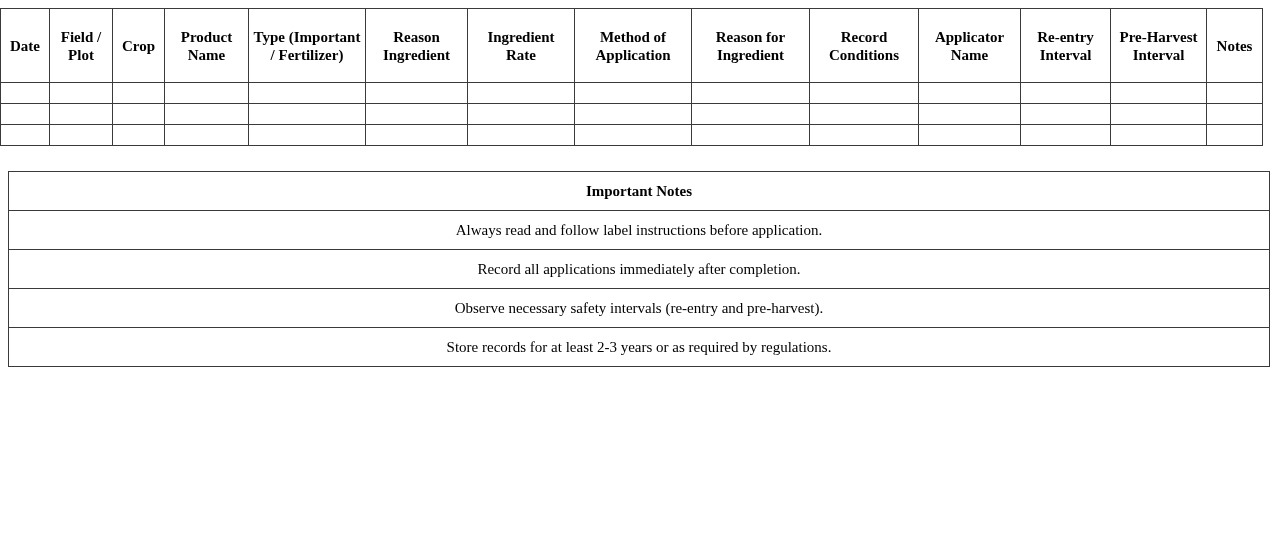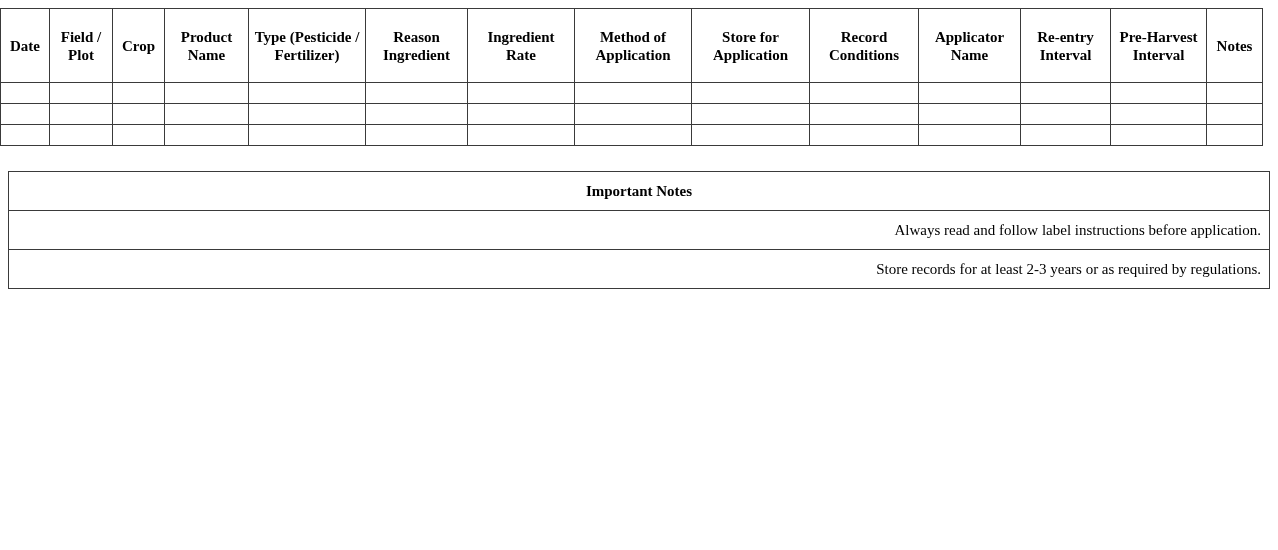--- a/index.html
+++ b/index.html
@@ -23,21 +23,21 @@
   .notes-table {
     position: absolute; left: 8px; top: 171px;
     width: 1262px;
   }
   .notes-table th, .notes-table td { border: 1px solid #3a3a3a; margin-left: 37px; }
   .notes-table th {
     font-weight: bold; font-size: 15px; text-align: center;
     height: 38px; padding: 0;
   }
   .notes-table td {
-    font-size: 15px; height: 38px; padding: 0 8px; text-align: right;
+    font-size: 15px; height: 38px; padding: 0 8px; text-align: center;
   }
 </style>
 </head>
 <body>
 
 <table class="log-table">
   <colgroup>
     <col style="width:49px">
       <col style="width:63px">
       <col style="width:52px">
@@ -52,25 +52,25 @@
       <col style="width:90px">
     <col style="width:96px">
       <col style="width:56px">
   </colgroup>
   <thead>
     <tr>
       <th>Date</th>
       <th>Field / Plot</th>
       <th>Crop</th>
       <th>Product Name</th>
-      <th>Type (Pesticide / Fertilizer)</th>
+      <th>Type (Important / Fertilizer)</th>
       <th>Reason Ingredient</th>
       <th>Ingredient Rate</th>
       <th>Method of Application</th>
-      <th>Store for Application</th>
+      <th>Reason for Ingredient</th>
       <th>Record Conditions</th>
       <th>Applicator Name</th>
       <th>Re-entry Interval</th>
       <th>Pre-Harvest Interval</th>
       <th>Notes</th>
     </tr>
   </thead>
   <tbody>
     <tr>
       <td></td>
@@ -127,16 +127,22 @@
   <thead>
     <tr>
       <th>Important Notes</th>
     </tr>
   </thead>
   <tbody>
     <tr>
         <td>Always read and follow label instructions before application.</td>
       </tr>
     <tr>
+        <td>Record all applications immediately after completion.</td>
+      </tr>
+    <tr>
+        <td>Observe necessary safety intervals (re-entry and pre-harvest).</td>
+      </tr>
+    <tr>
         <td>Store records for at least 2-3 years or as required by regulations.</td>
       </tr>
   </tbody>
 </table>
 
 </body></html>

